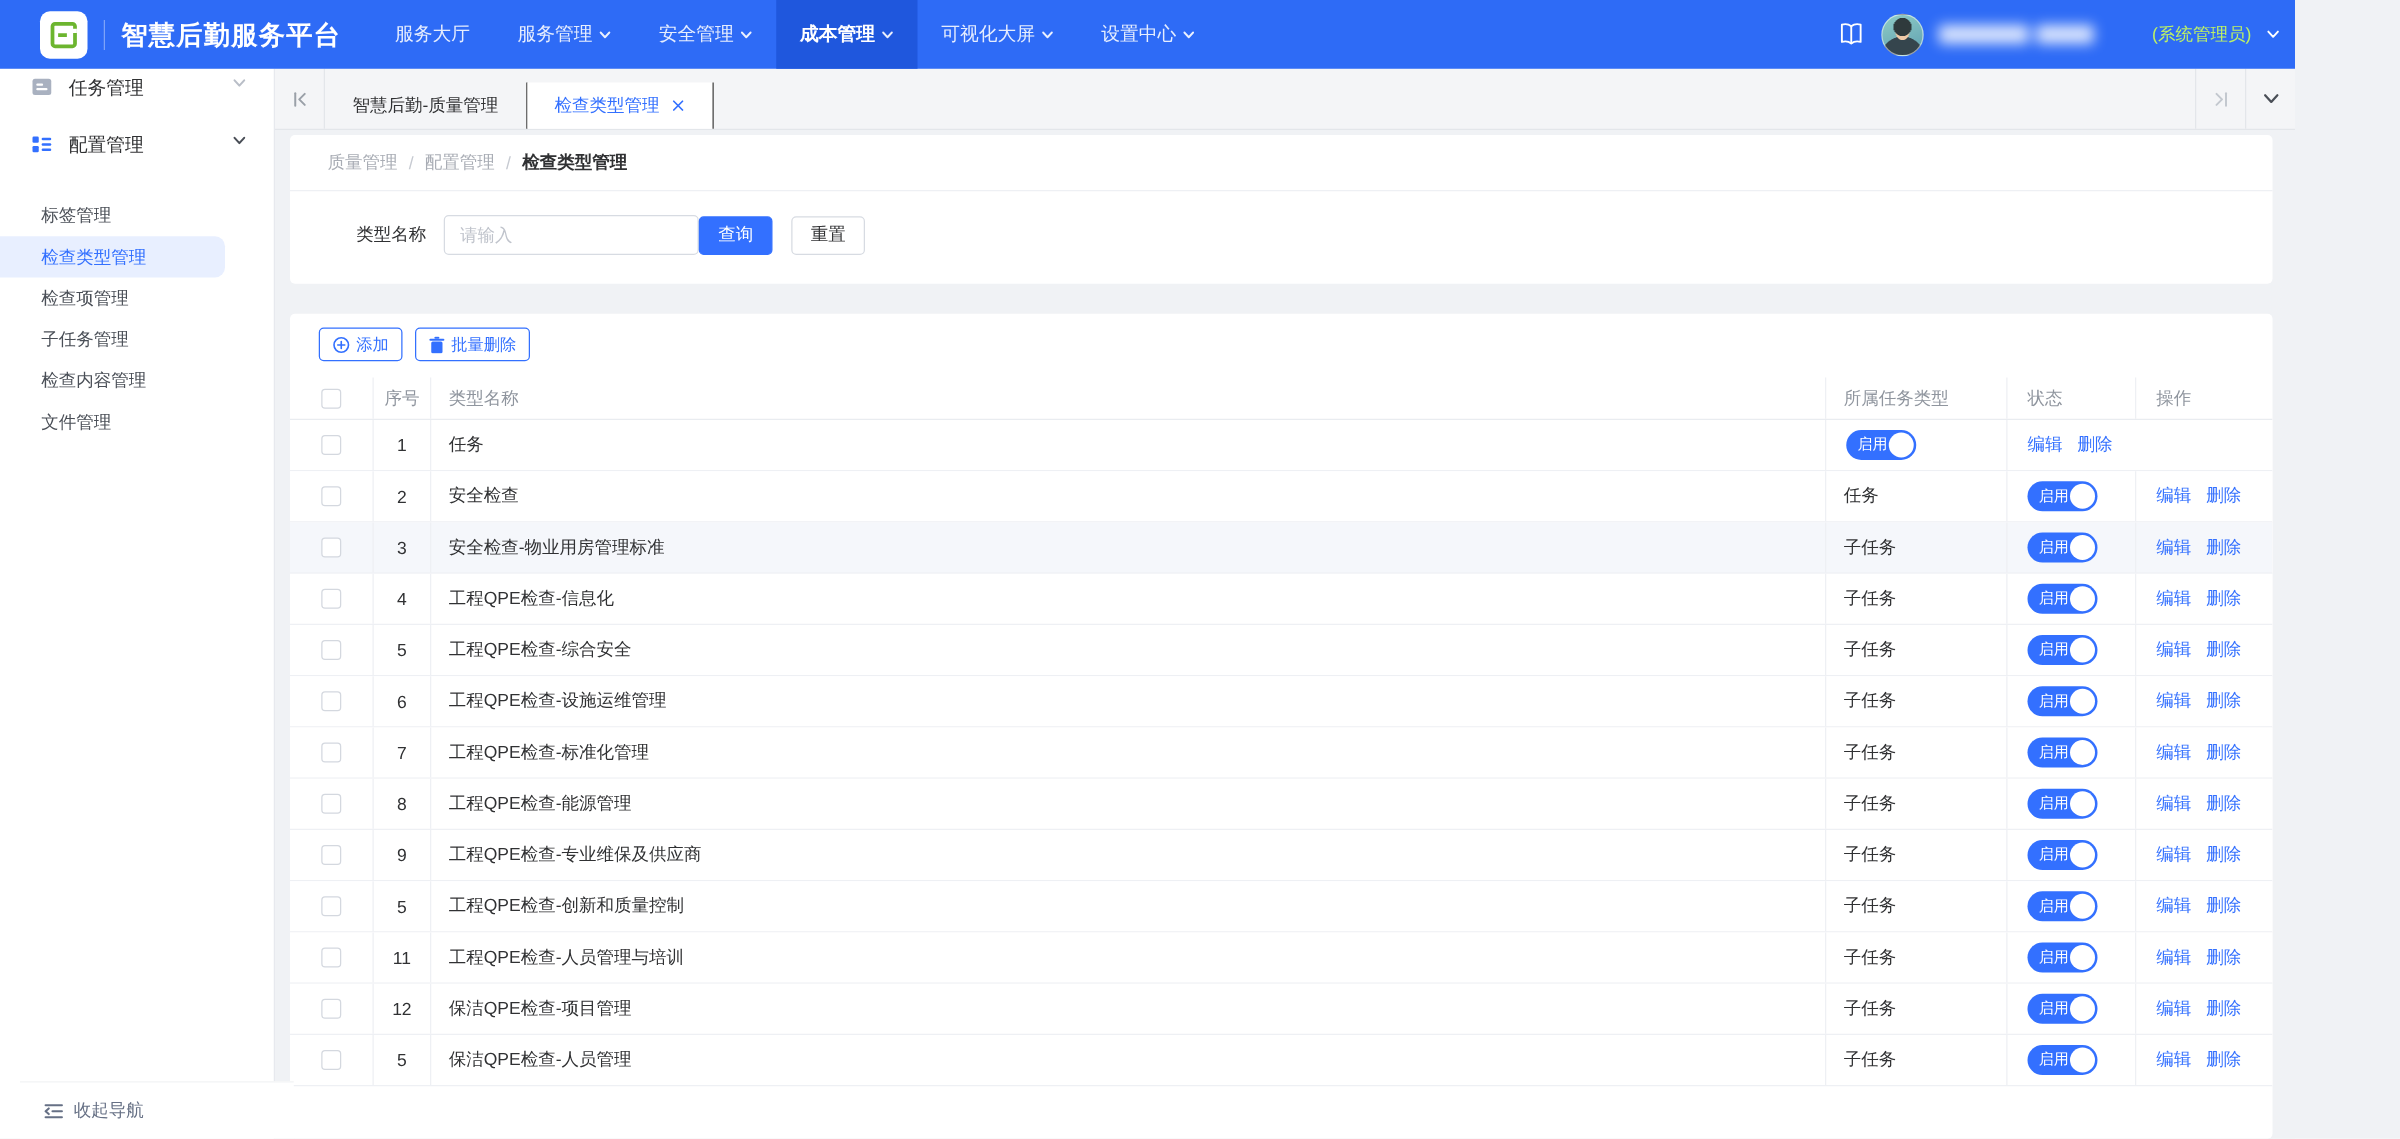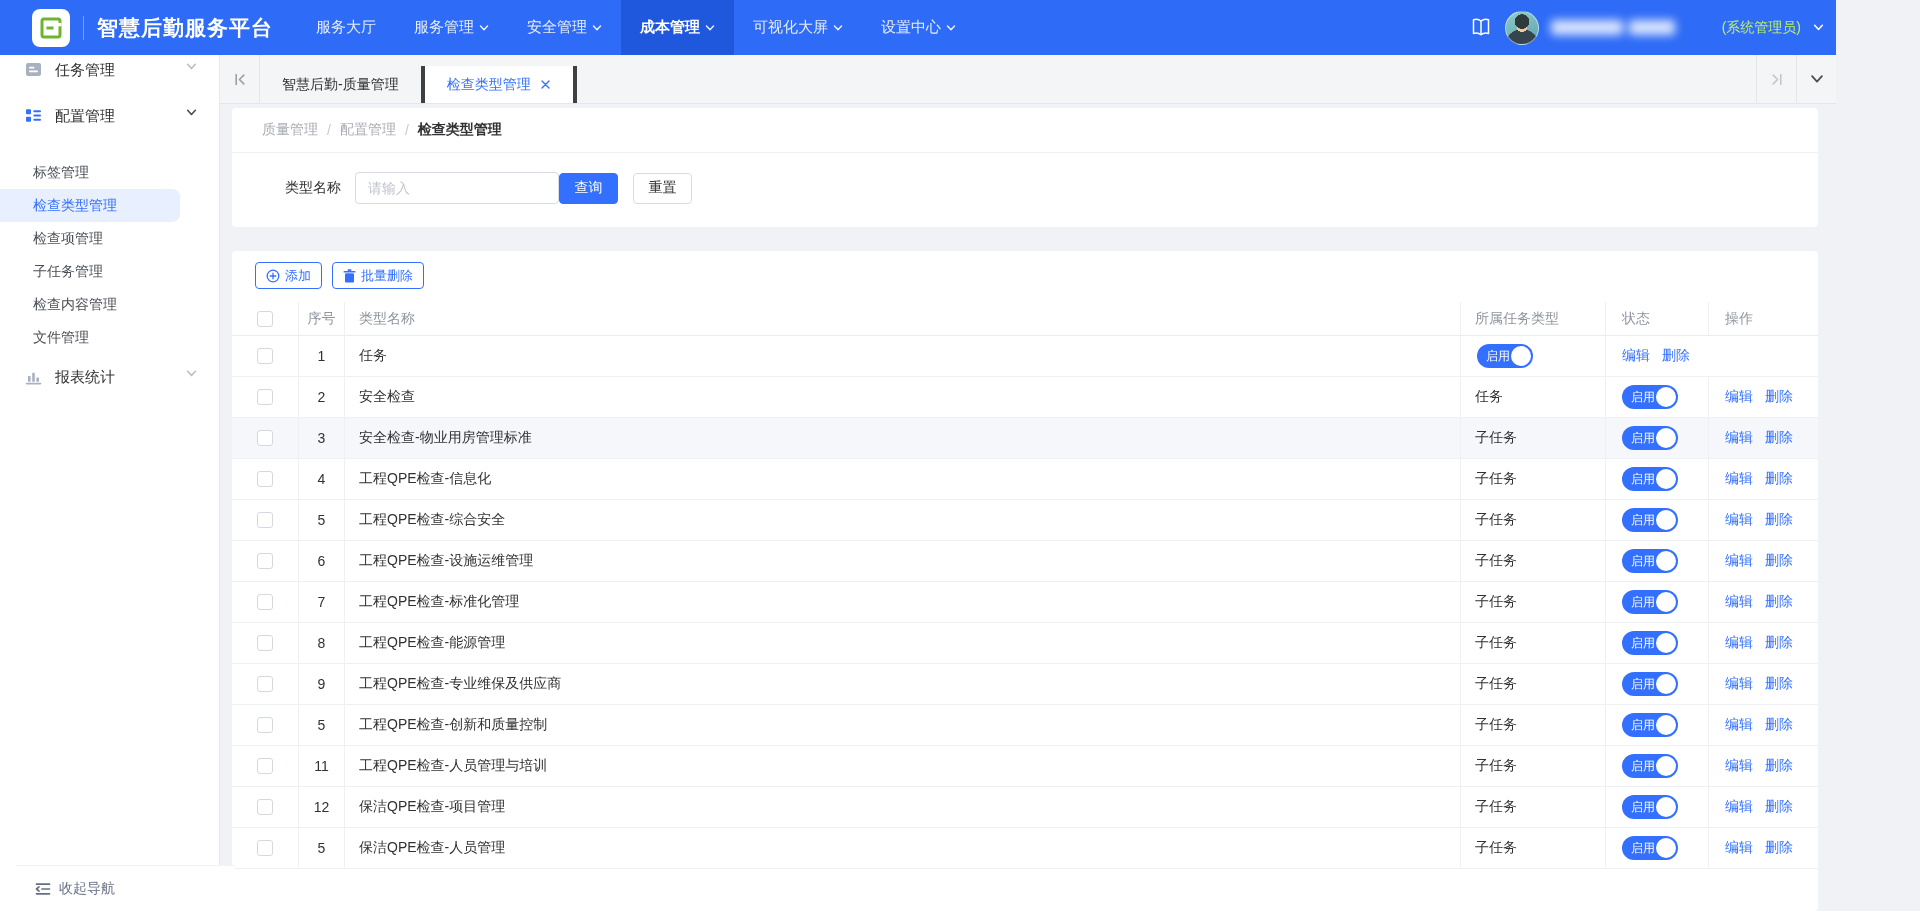--- a/index.html
+++ b/index.html
@@ -36,21 +36,21 @@
   .side-child.active { background:#e8efff; color:#3370ff; border-radius:0 8px 8px 0; }
   .side-gap { height:10px; }
   .collapse-row { position:absolute; bottom:0; left:16px; width:100%; height:46px; display:flex; align-items:center; padding-left:18px; gap:7px; color:#667085; font-size:14px; border-top:1px solid #f2f3f5; cursor:pointer; background:#fff; }
 
   
   .main { position:absolute; top:55px; left:220px; right:0; bottom:0; background:#f0f2f5; display:flex; flex-direction:column; }
   .tabbar { height:49px; background:#f4f5f7; border-bottom:1px solid #e3e6ea; display:flex; align-items:stretch; flex:none; }
   .tab-ctl { width:40px; display:flex; align-items:center; justify-content:center; cursor:pointer; }
   .tab-ctl.left { border-right:1px solid #e3e6ea; }
   .tab-ctl.right { border-left:1px solid #e3e6ea; }
-  .tab { display:flex; align-items:center; gap:9px; padding:0 22px; font-size:14px; color:#303133; border-right:4px solid #404040; cursor:pointer; white-space:nowrap;margin-top:11px; }
+  .tab { display:flex; align-items:center; gap:9px; padding:0 22px; font-size:14px; color:#303133; border-right:1px solid #404040; cursor:pointer; white-space:nowrap;margin-top:11px; }
   .tab.active { background:#fff; color:#3370ff; }
   .tab-spacer { flex:1; }
 
   .panel { background:#fff; border-radius:4px; margin:0 18px 0 12px; }
   .panel-bc { margin-top:4px; height:119px; flex:none; }
   .bc-row { height:45px; display:flex; align-items:center; padding-left:30px; border-bottom:1px solid #eef0f4; font-size:14px; }
   .bc-item { color:#a9adb5; }
   .bc-item.current { color:#303133; font-weight:bold; }
   .bc-sep { color:#c6cad1; margin:0 9px; }
   .filter-row { display:flex; align-items:center; padding:19px 0 0 53px; }
@@ -185,32 +185,20 @@
         </div>
         <div class="side-children">
           <div class="side-child">标签管理</div>
           <div class="side-child active">检查类型管理</div>
           <div class="side-child">检查项管理</div>
           <div class="side-child">子任务管理</div>
           <div class="side-child">检查内容管理</div>
           <div class="side-child">文件管理</div>
         </div>
         <div class="side-gap"></div>
-        <div class="side-group">
-          <svg width="17" height="17" viewBox="0 0 17 17">
-            <path d="M1.5 15.6 h14" stroke="#a9b1c0" stroke-width="1.6" stroke-linecap="round"></path>
-            <rect x="3" y="8" width="2.6" height="5.8" rx="0.6" fill="#a9b1c0"></rect>
-            <rect x="7.2" y="4.8" width="2.6" height="9" rx="0.6" fill="#a9b1c0"></rect>
-            <rect x="11.4" y="9.4" width="2.6" height="4.4" rx="0.6" fill="#a9b1c0"></rect>
-          </svg>
-          <span class="g-label">报表统计</span>
-          <svg width="11" height="11" viewBox="0 0 10 10" style="flex:none" class="g-chev">
-            <path d="M1.5 3 L5 6.8 L8.5 3" fill="none" stroke="#b9bec7" stroke-width="1.5" stroke-linecap="round" stroke-linejoin="round"></path>
-          </svg>
-        </div>
       </div>
     <div class="collapse-row">
       <svg width="18" height="16" viewBox="0 0 18 16" fill="none" stroke="#667085" stroke-width="1.7" stroke-linecap="round" stroke-linejoin="round">
         <path d="M2.5 3.2 h13"></path>
           <path d="M8 8 h7.5"></path>
           <path d="M2.5 12.8 h13"></path>
           <path d="M5 5.8 L2.5 8 L5 10.2"></path>
       </svg>
       <span>收起导航</span>
     </div>

